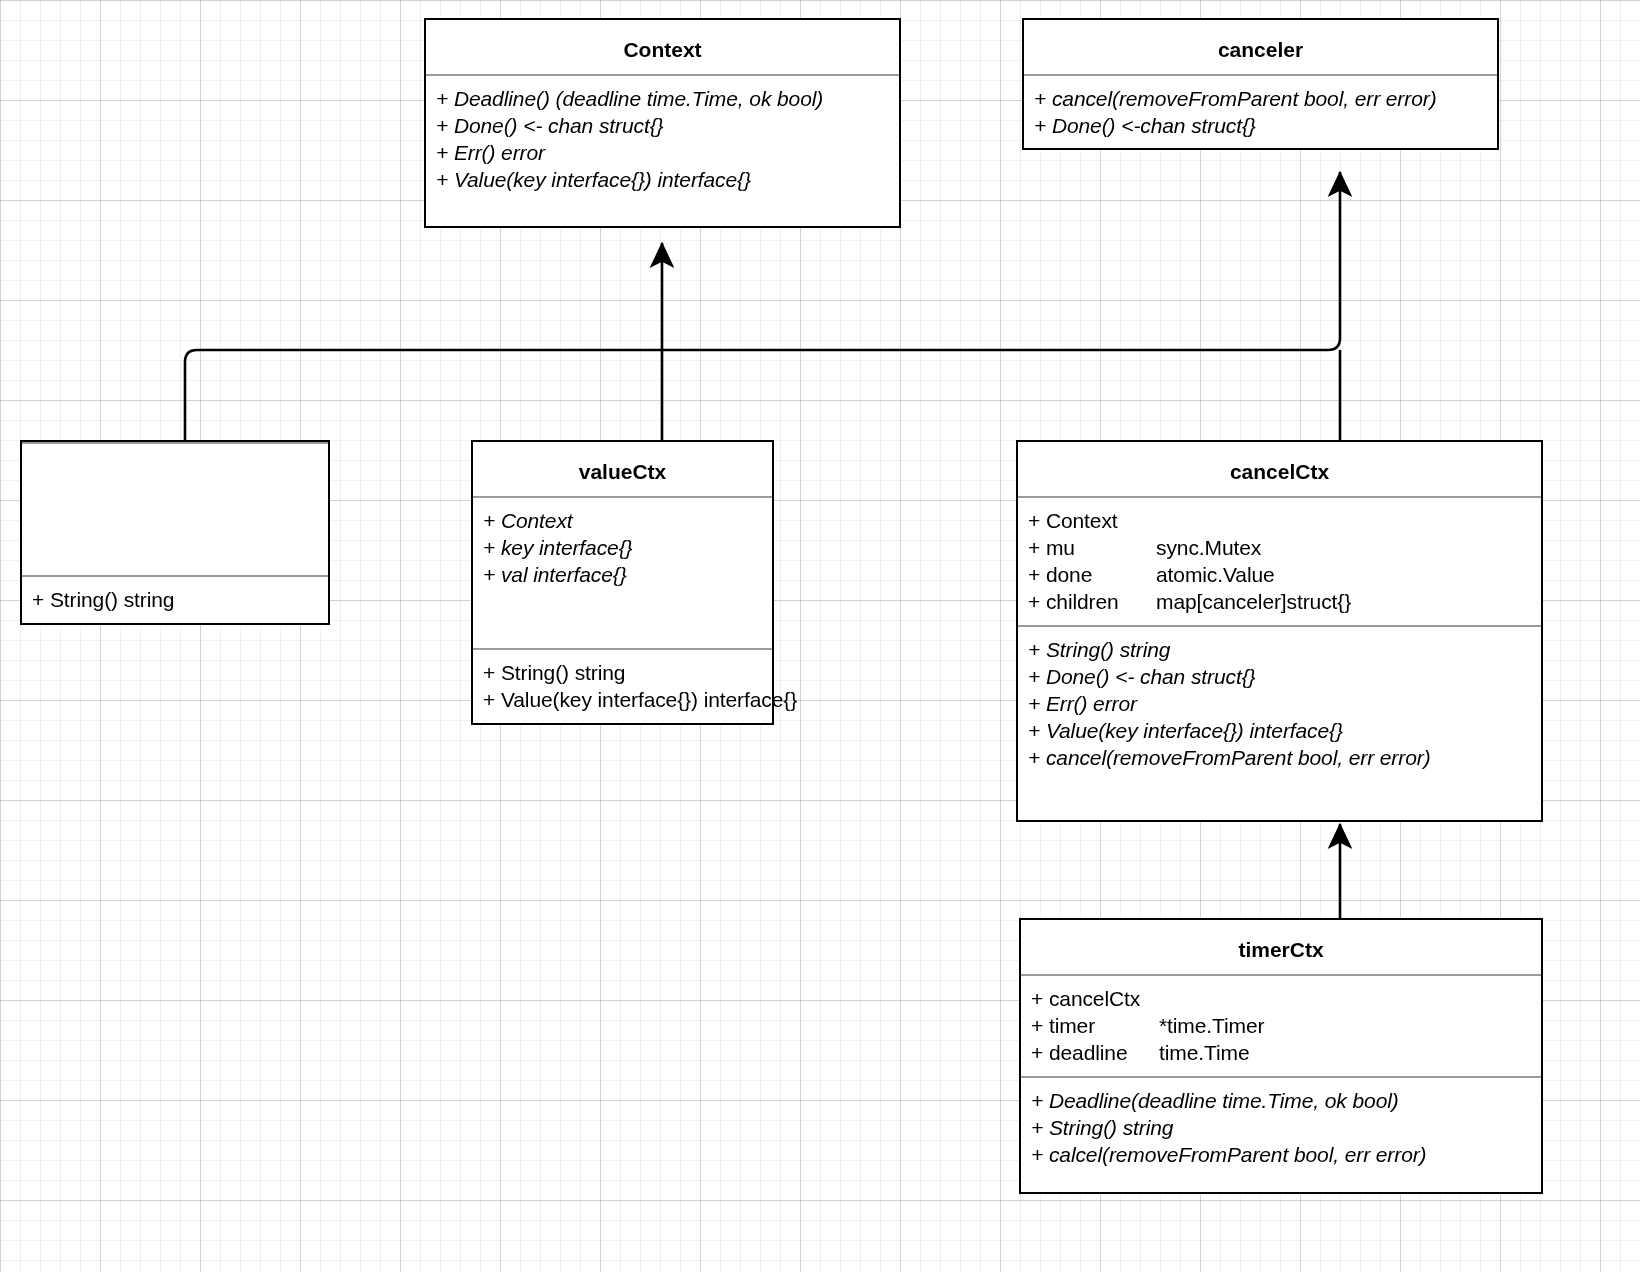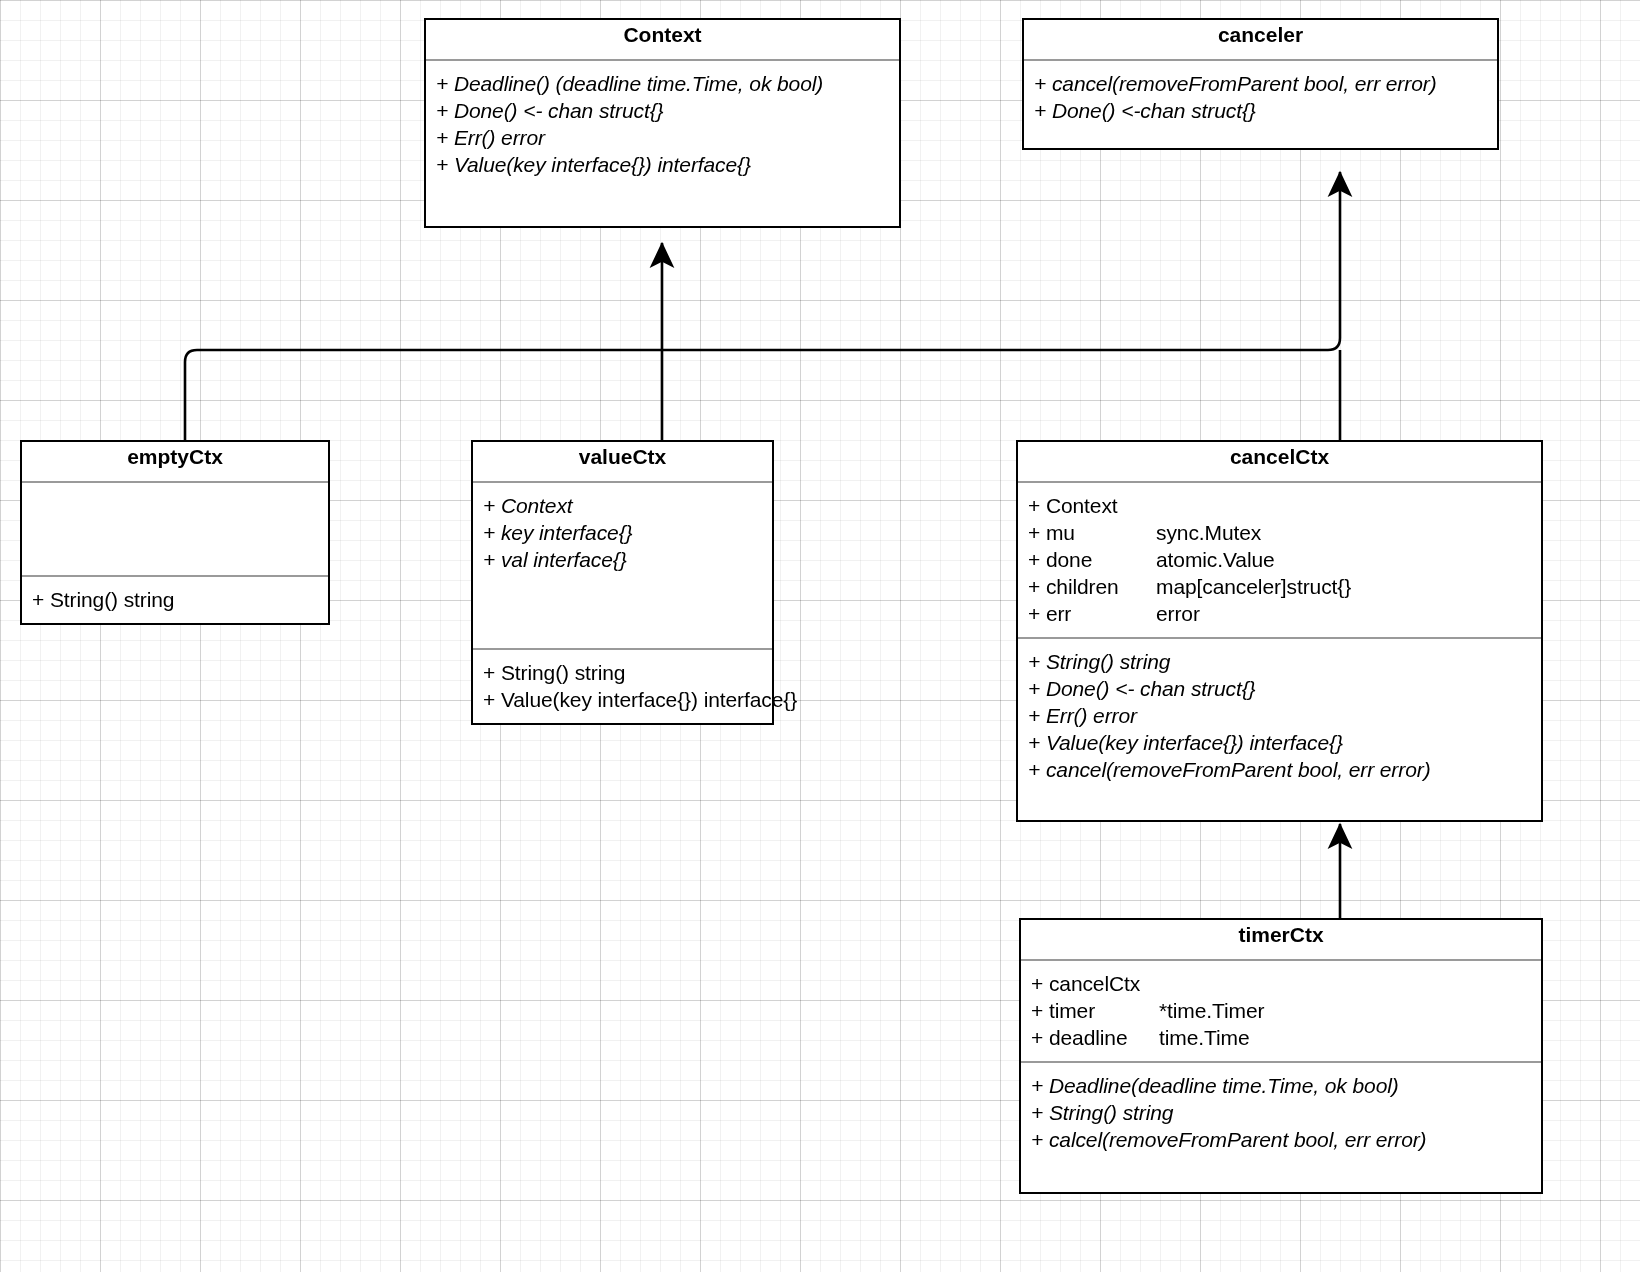--- a/index.html
+++ b/index.html
@@ -37,21 +37,21 @@
     box-sizing: border-box;
     display: flex;
     flex-direction: column;
   }
   .uml-title {
     font-weight: bold;
     font-size: 21px;
     text-align: center;
     color: #000000;
     line-height: 1.2;
-    padding: 2px 6px 12px 6px;
+    padding: 17px 6px 12px 6px;
     box-sizing: border-box;
     border-radius: 18px;
   }
   .compartment {
     border-top: 2px solid #9a9a9a;
     padding: 9px 0 10px 10px;
     box-sizing: border-box;
     flex: 0 0 auto;
   }
   .compartment.grow { flex: 1 1 auto; font-style: italic; }
@@ -97,21 +97,20 @@
 
   <div class="uml-box" style="left:1022px; top:18px; width:477px; height:132px;">
     <div class="uml-title">canceler</div>
     <div class="compartment grow">
       <div class="member">+ cancel(removeFromParent bool, err error)</div>
       <div class="member">+ Done() &lt;-chan struct{}</div>
     </div>
   </div>
 
   <div class="uml-box" style="left:20px; top:440px; width:310px; height:185px;">
-    <div class="uml-title">emptyCtx</div>
     <div class="compartment grow"></div>
     <div class="compartment">
       <div class="member">+ String() string</div>
     </div>
   </div>
 
   <div class="uml-box" style="left:471px; top:440px; width:303px; height:285px;">
     <div class="uml-title">valueCtx</div>
     <div class="compartment grow">
       <div class="member">+ Context</div>
@@ -124,21 +123,20 @@
     </div>
   </div>
 
   <div class="uml-box" style="left:1016px; top:440px; width:527px; height:382px;">
     <div class="uml-title">cancelCtx</div>
     <div class="compartment">
       <div class="member"><span class="nm" style="width:128px">+ Context</span><span></span></div>
       <div class="member"><span class="nm" style="width:128px">+ mu</span><span>sync.Mutex</span></div>
       <div class="member"><span class="nm" style="width:128px">+ done</span><span>atomic.Value</span></div>
       <div class="member"><span class="nm" style="width:128px">+ children</span><span>map[canceler]struct{}</span></div>
-      <div class="member"><span class="nm" style="width:128px">+ err</span><span>error</span></div>
     </div>
     <div class="compartment grow">
       <div class="member">+ String() string</div>
       <div class="member">+ Done() &lt;- chan struct{}</div>
       <div class="member">+ Err() error</div>
       <div class="member">+ Value(key interface{}) interface{}</div>
       <div class="member">+ cancel(removeFromParent bool, err error)</div>
     </div>
   </div>
 

